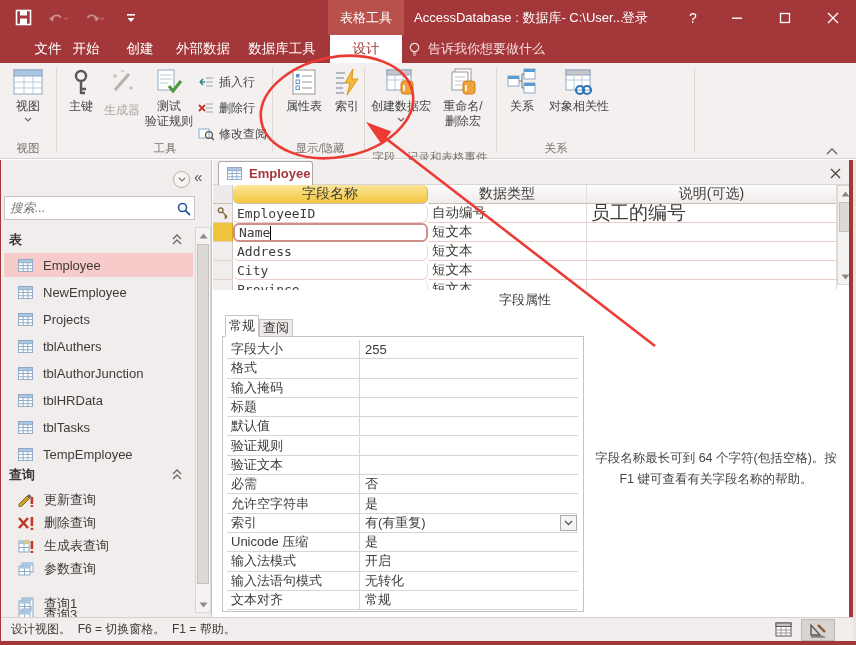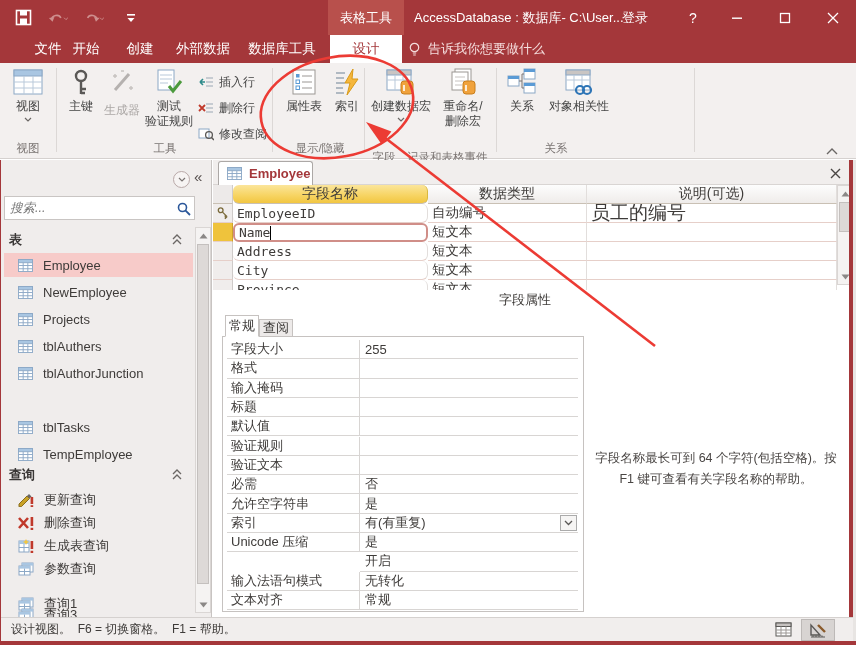--- a/index.html
+++ b/index.html
@@ -376,20 +376,28 @@
       <span class="txt">tblAuthers</span>
     </div>
     <div class="navitem" style="top:201px;">
       <svg width="15" height="13" viewBox="0 0 16 14">
           <rect x="0.5" y="0.5" width="15" height="13" fill="#fff" stroke="#8CA8C6"></rect>
           <rect x="0.5" y="0.5" width="15" height="3.5" fill="#A9C6E2" stroke="#8CA8C6"></rect>
           <path d="M0.5 7 H15.5 M0.5 10.5 H15.5 M5.5 4 V13.5 M10.5 4 V13.5" stroke="#8CA8C6" fill="none"></path>
         </svg>
       <span class="txt">tblAuthorJunction</span>
     </div>
+    <div class="navitem" style="top:228px;">
+      <svg width="15" height="13" viewBox="0 0 16 14">
+          <rect x="0.5" y="0.5" width="15" height="13" fill="#fff" stroke="#8CA8C6"></rect>
+          <rect x="0.5" y="0.5" width="15" height="3.5" fill="#A9C6E2" stroke="#8CA8C6"></rect>
+          <path d="M0.5 7 H15.5 M0.5 10.5 H15.5 M5.5 4 V13.5 M10.5 4 V13.5" stroke="#8CA8C6" fill="none"></path>
+        </svg>
+      <span class="txt">tblHRData</span>
+    </div>
     <div class="navitem" style="top:255px;">
       <svg width="15" height="13" viewBox="0 0 16 14">
           <rect x="0.5" y="0.5" width="15" height="13" fill="#fff" stroke="#8CA8C6"></rect>
           <rect x="0.5" y="0.5" width="15" height="3.5" fill="#A9C6E2" stroke="#8CA8C6"></rect>
           <path d="M0.5 7 H15.5 M0.5 10.5 H15.5 M5.5 4 V13.5 M10.5 4 V13.5" stroke="#8CA8C6" fill="none"></path>
         </svg>
       <span class="txt">tblTasks</span>
     </div>
     <div class="navitem" style="top:250px;top:249px;top:248px;top:247px;top:246px;top:282px;">
       <svg width="15" height="13" viewBox="0 0 16 14">
@@ -616,20 +624,21 @@
           <svg width="9" height="6" viewBox="0 0 9 6">
               <path d="M1 1 L4.5 4.5 L8 1" fill="none" stroke="#5A5856" stroke-width="1.3"></path>
             </svg>
         </div>
       </div>
       <div class="prow" style="top:196px;">
           <div class="pl">Unicode 压缩</div>
           <div class="pv">是</div>
         </div>
       <div class="prow" style="top:215.3px;">
+          <div class="pl">输入法模式</div>
           <div class="pv">开启</div>
         </div>
       <div class="prow" style="top:234.6px;">
           <div class="pl">输入法语句模式</div>
           <div class="pv">无转化</div>
         </div>
       <div class="prow" style="top:253.9px;">
           <div class="pl">文本对齐</div>
           <div class="pv">常规</div>
         </div>

